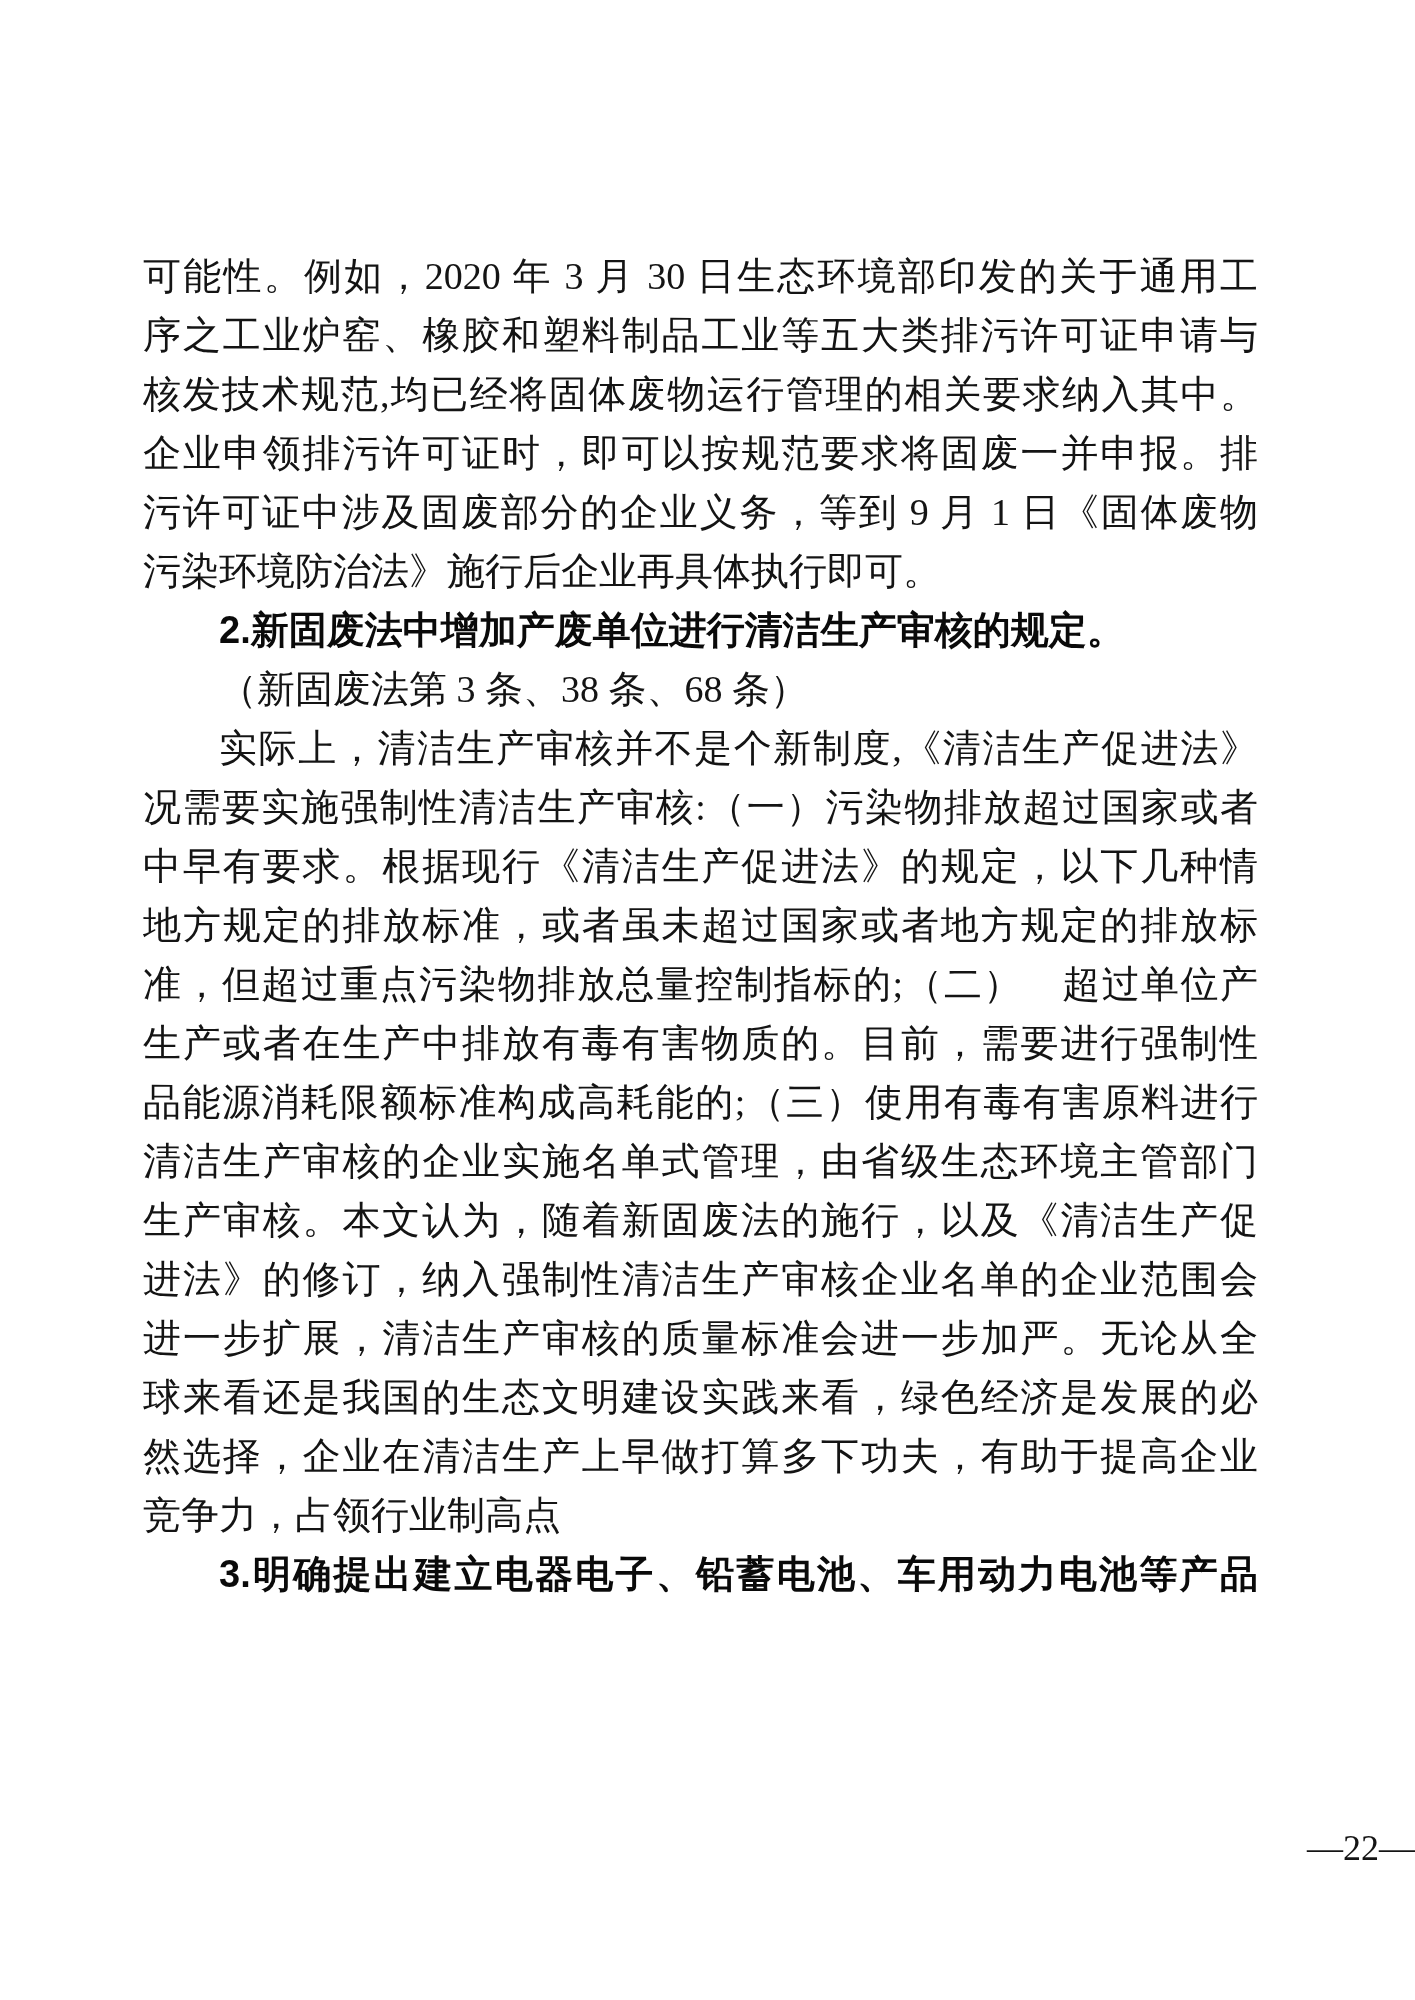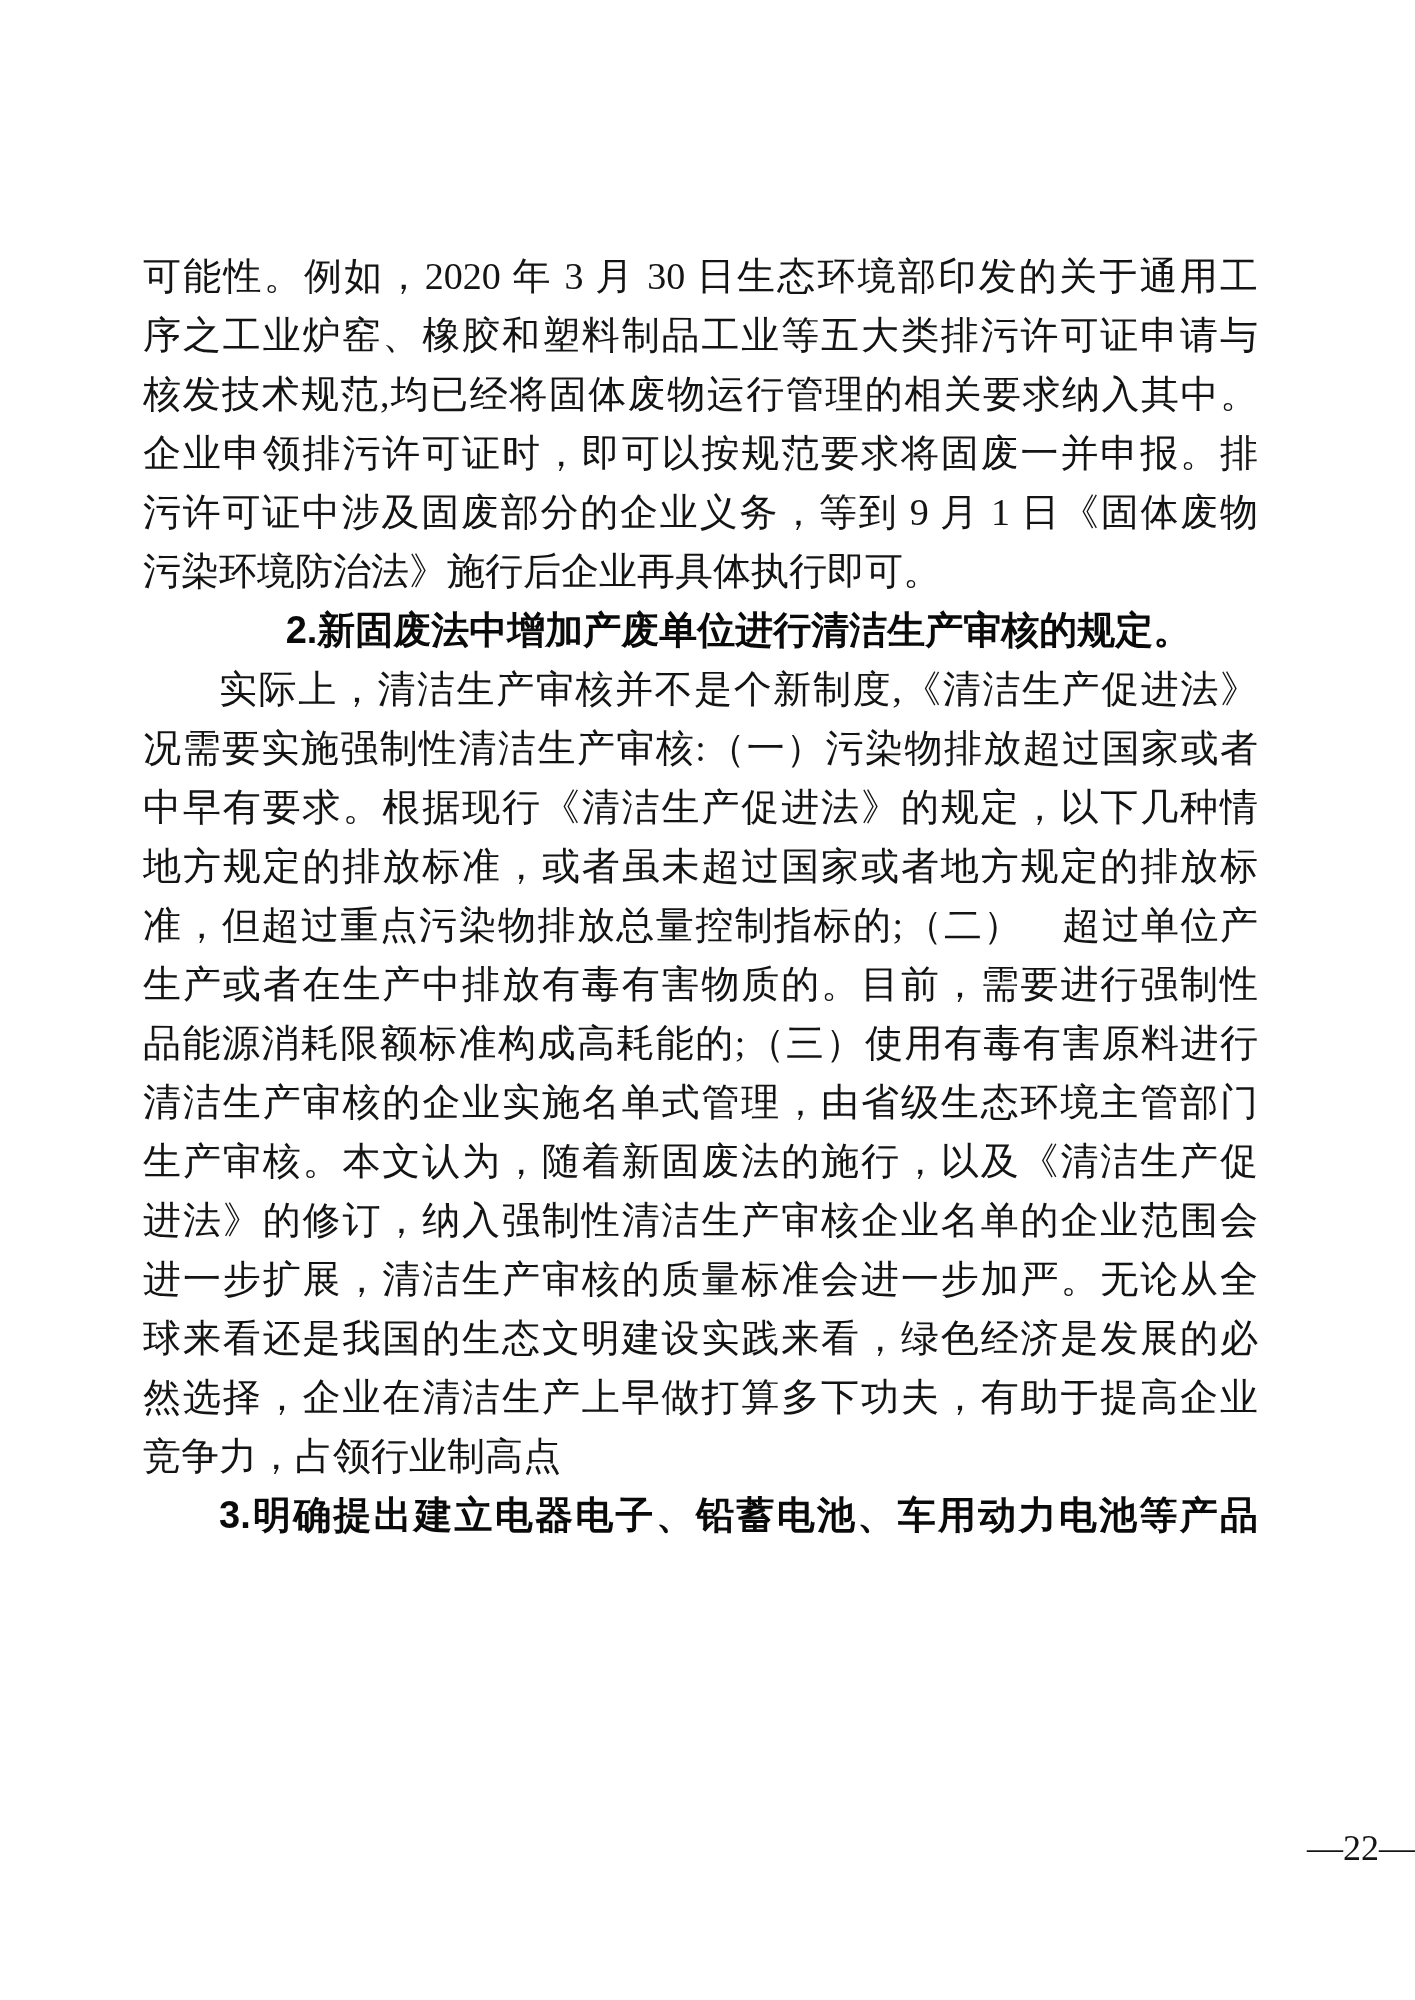--- a/index.html
+++ b/index.html
@@ -29,21 +29,20 @@
   }
   .line.fill {
     text-align: justify;
     text-align-last: justify;
     text-justify: inter-character;
   }
   .line.heading {
     font-weight: 700;
     font-family: "Liberation Sans", "DejaVu Sans", sans-serif;
     color: #0a0a0a;
-    text-align: center;
   }
   .line.heading, .line.indent {
     text-indent: 2em;
   }
   .footer {
     position: absolute;
     top: 1828px;
     left: 0;
     width: 100%;
     text-align: right;
@@ -57,20 +56,21 @@
 
 <main>
   <div class="text-block">
       <div class="line body fill">可能性。例如，2020 年 3 月 30 日生态环境部印发的关于通用工</div>
       <div class="line body fill">序之工业炉窑、橡胶和塑料制品工业等五大类排污许可证申请与</div>
       <div class="line body fill">核发技术规范,均已经将固体废物运行管理的相关要求纳入其中。</div>
       <div class="line body fill">企业申领排污许可证时，即可以按规范要求将固废一并申报。排</div>
       <div class="line body fill">污许可证中涉及固废部分的企业义务，等到 9 月 1 日《固体废物</div>
       <div class="line body">污染环境防治法》施行后企业再具体执行即可。</div>
       <div class="line heading">2.新固废法中增加产废单位进行清洁生产审核的规定。</div>
+      <div class="line indent">（新固废法第 3 条、38 条、68 条）</div>
       <div class="line indent fill">实际上，清洁生产审核并不是个新制度,《清洁生产促进法》</div>
       <div class="line body fill">况需要实施强制性清洁生产审核:（一）污染物排放超过国家或者</div>
       <div class="line body fill">中早有要求。根据现行《清洁生产促进法》的规定，以下几种情</div>
       <div class="line body fill">地方规定的排放标准，或者虽未超过国家或者地方规定的排放标</div>
       <div class="line body fill">准，但超过重点污染物排放总量控制指标的;（二）　超过单位产</div>
       <div class="line body fill">生产或者在生产中排放有毒有害物质的。目前，需要进行强制性</div>
       <div class="line body fill">品能源消耗限额标准构成高耗能的;（三）使用有毒有害原料进行</div>
       <div class="line body fill">清洁生产审核的企业实施名单式管理，由省级生态环境主管部门</div>
       <div class="line body fill">生产审核。本文认为，随着新固废法的施行，以及《清洁生产促</div>
       <div class="line body fill">进法》的修订，纳入强制性清洁生产审核企业名单的企业范围会</div>

